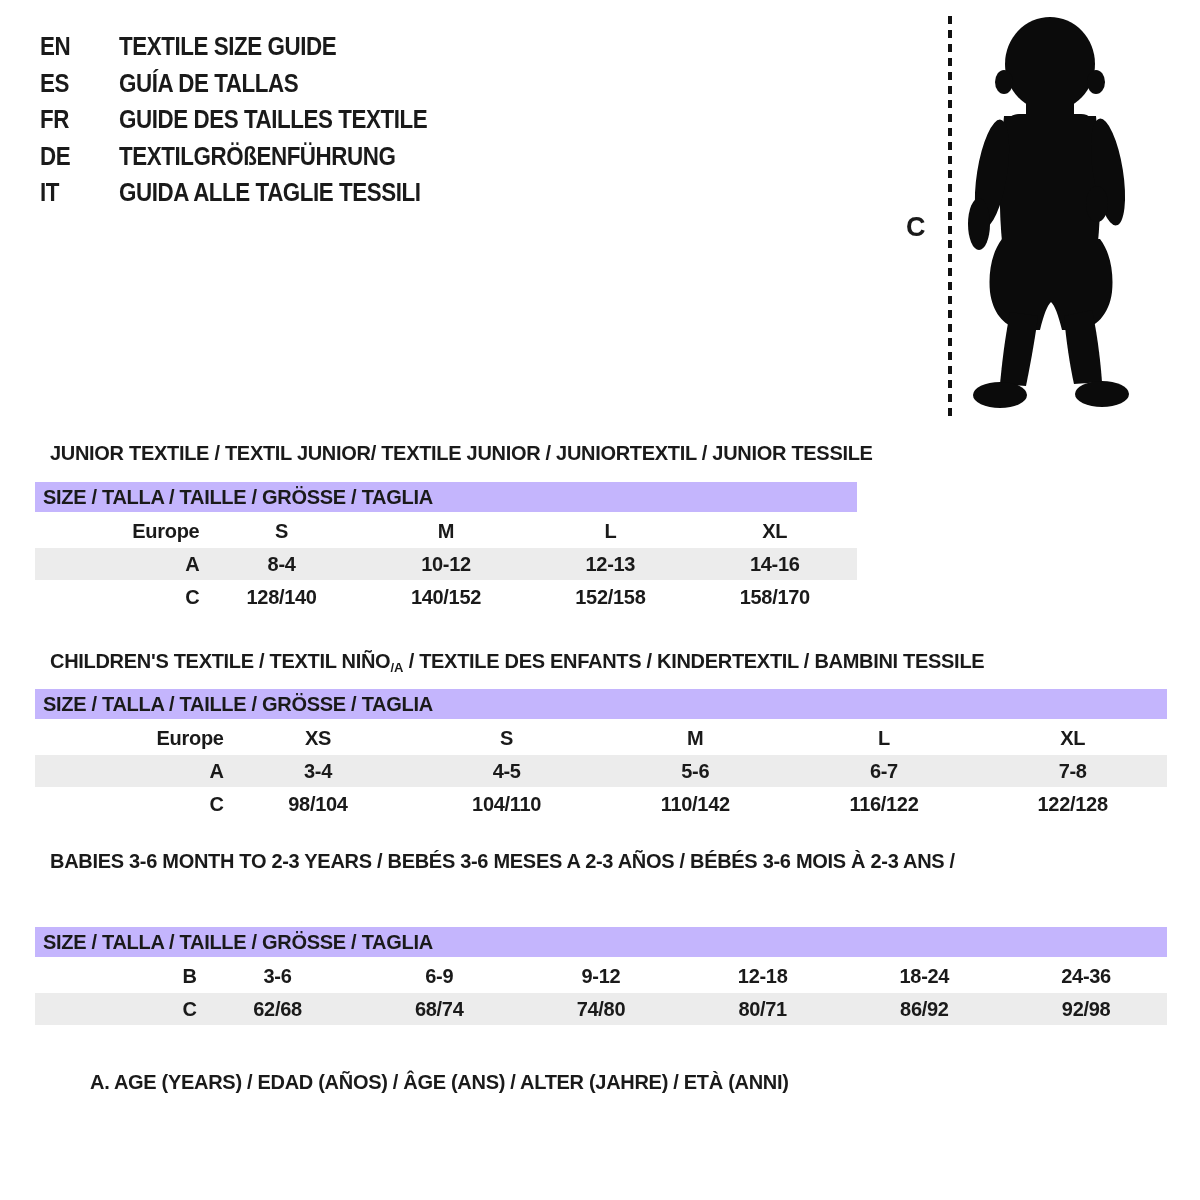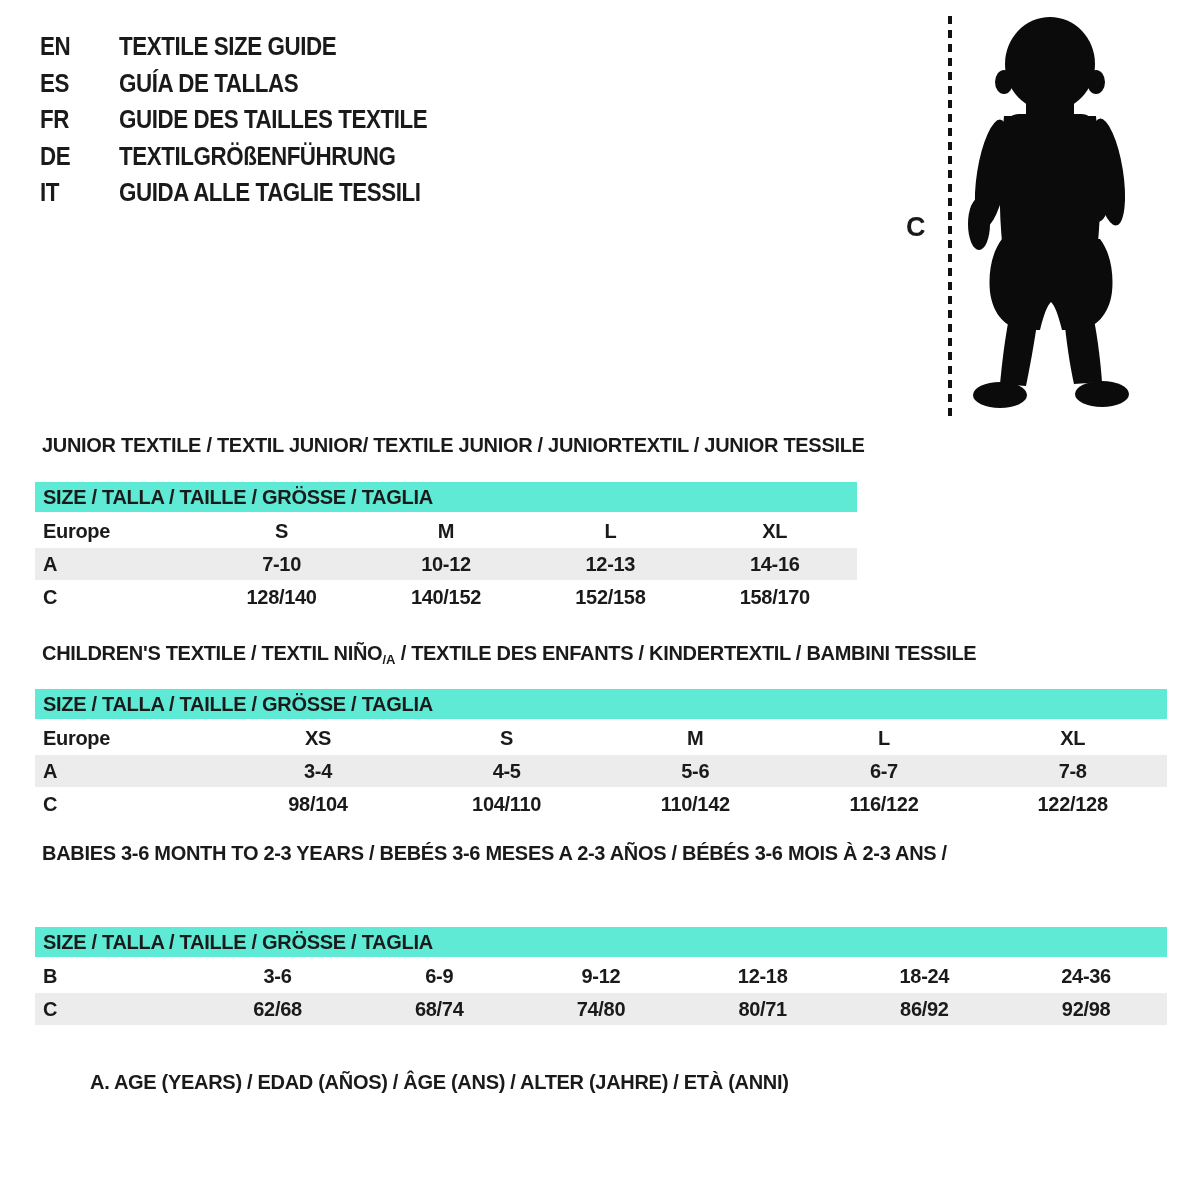--- a/index.html
+++ b/index.html
@@ -25,21 +25,21 @@
     background:repeating-linear-gradient(to bottom,#111 0 8px,transparent 8px 14px);
   }
   .measure-label{
     position:absolute;left:906px;top:212px;
     font-weight:bold;font-size:27px;
   }
   .toddler{position:absolute;left:962px;top:14px;width:178px;height:406px;}
 
   
   .section-heading{
-    position:absolute;left:42px;margin:0;
+    position:absolute;left:42px;margin:8px;
     font-size:20px;font-weight:bold;letter-spacing:-0.3px;white-space:nowrap;
   }
   .section-heading .sub{font-size:13px;vertical-align:-4px;letter-spacing:0;}
   #junior-heading{top:434px;}
   #children-heading{top:642px;}
   #babies-heading{top:834px;line-height:39px;text-align:center;}
 
   
   .legend{
     position:absolute;left:42px;top:1062px;
@@ -48,27 +48,27 @@
 
   
   table.size-table{
     position:absolute;left:35px;border-collapse:collapse;table-layout:fixed;
     font-size:20px;font-weight:bold;letter-spacing:-0.3px;
   }
   #junior-table{top:482px;width:822px;}
   #children-table{top:689px;width:1132px;}
   #babies-table{top:927px;width:1132px;}
   table.size-table th{
-    background:#5eead4;text-align:left;padding:0 0 0 8px;height:30px;
+    background:#c4b5fd;text-align:left;padding:0 0 0 8px;height:30px;
     font-size:20px;font-weight:bold;border-bottom:3px solid #fff;
   }
   table.size-table td{
     height:32px;text-align:center;padding:0;border-bottom:1px solid #fff;
   }
-  table.size-table td.rowlabel{text-align:left;padding-left:8px;margin-left:33px;}
+  table.size-table td.rowlabel{text-align:right;padding-left:8px;margin-left:33px;}
   table.size-table tbody tr:nth-child(even){background:#ececec;}
   #junior-table td.rowlabel{width:105px;}
   #children-table td.rowlabel{width:105px;}
   #babies-table td.rowlabel{width:105px;}
 </style>
 </head>
 <body>
 
 <div class="lang-list">
   <div class="lang-row">
@@ -125,21 +125,21 @@
   <tbody>
     <tr>
       <td class="rowlabel">Europe</td>
       <td>S</td>
       <td>M</td>
       <td>L</td>
       <td>XL</td>
     </tr>
     <tr>
       <td class="rowlabel">A</td>
-      <td>7-10</td>
+      <td>8-4</td>
       <td>10-12</td>
       <td>12-13</td>
       <td>14-16</td>
     </tr>
     <tr>
       <td class="rowlabel">C</td>
       <td>128/140</td>
       <td>140/152</td>
       <td>152/158</td>
       <td>158/170</td>

